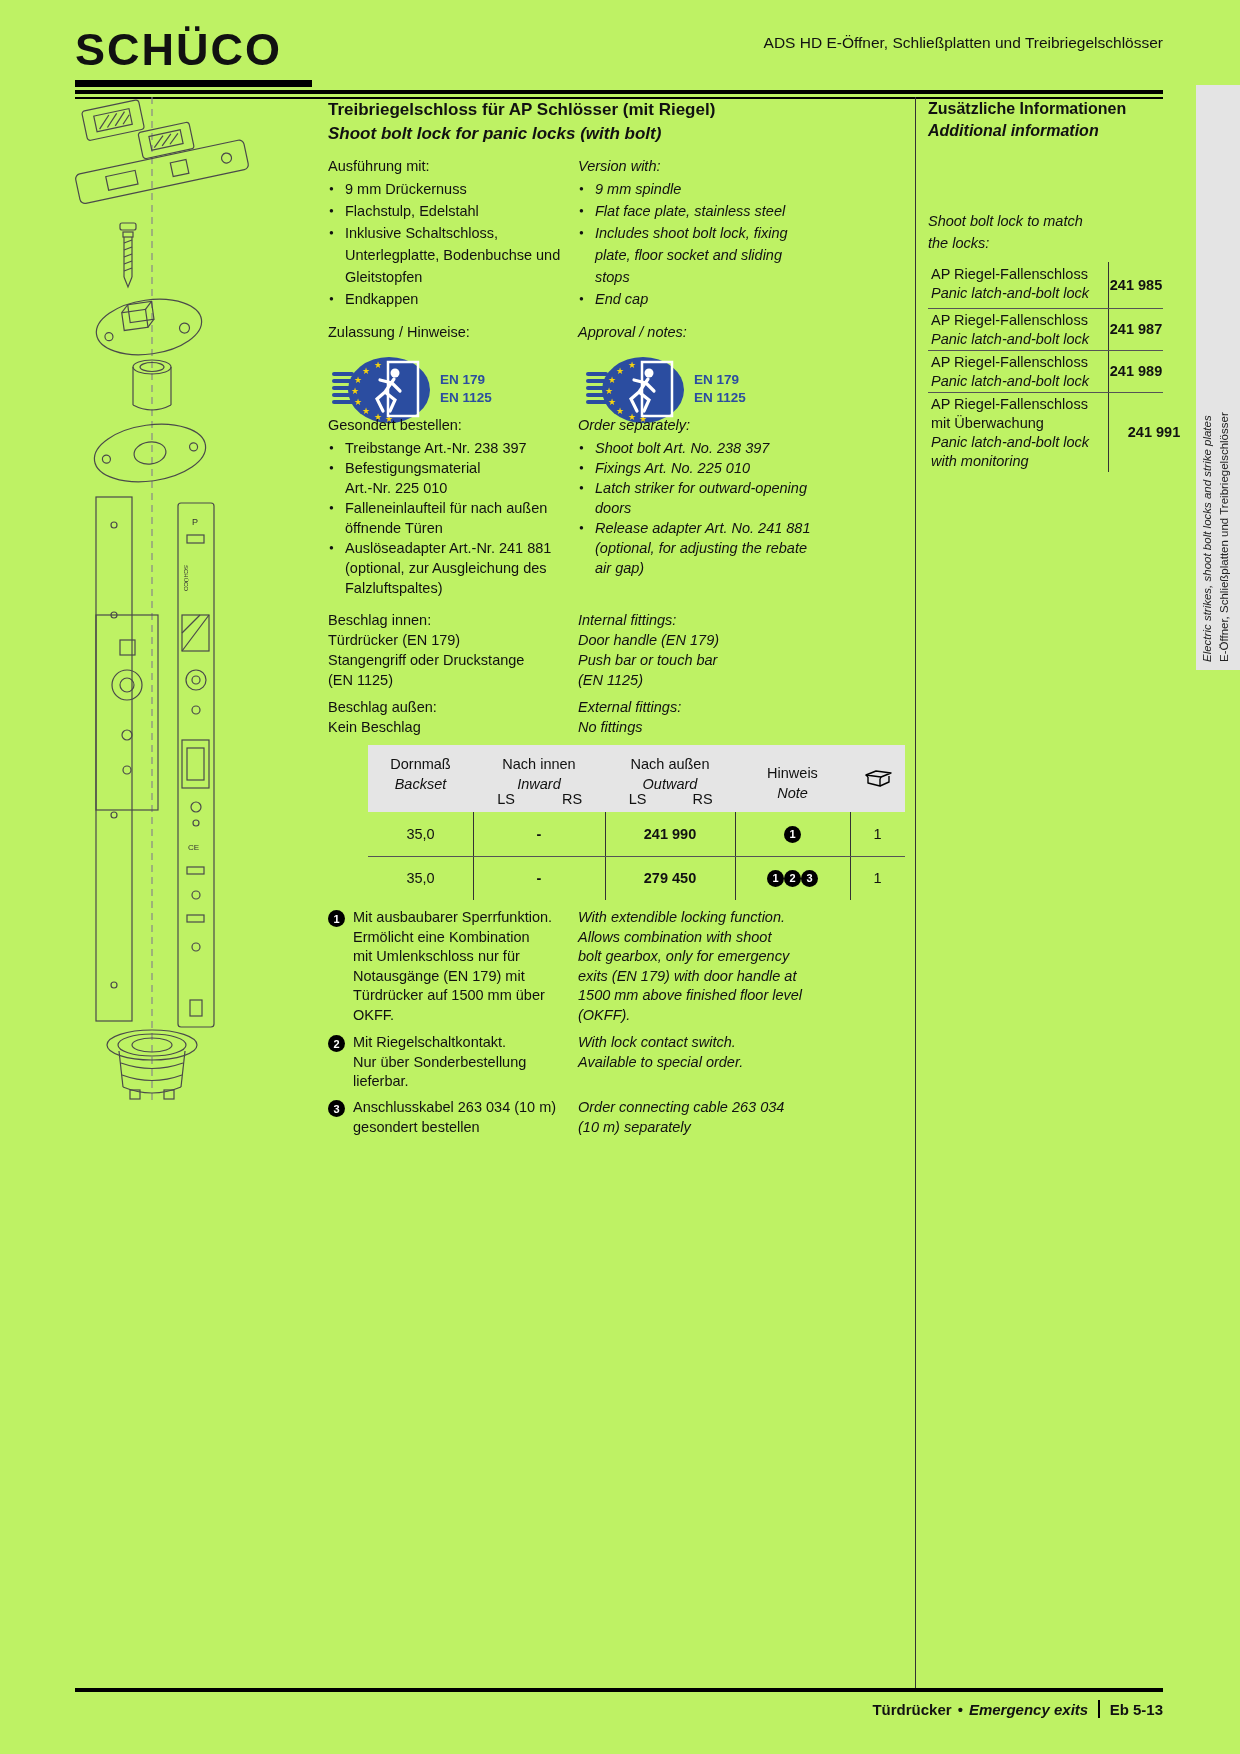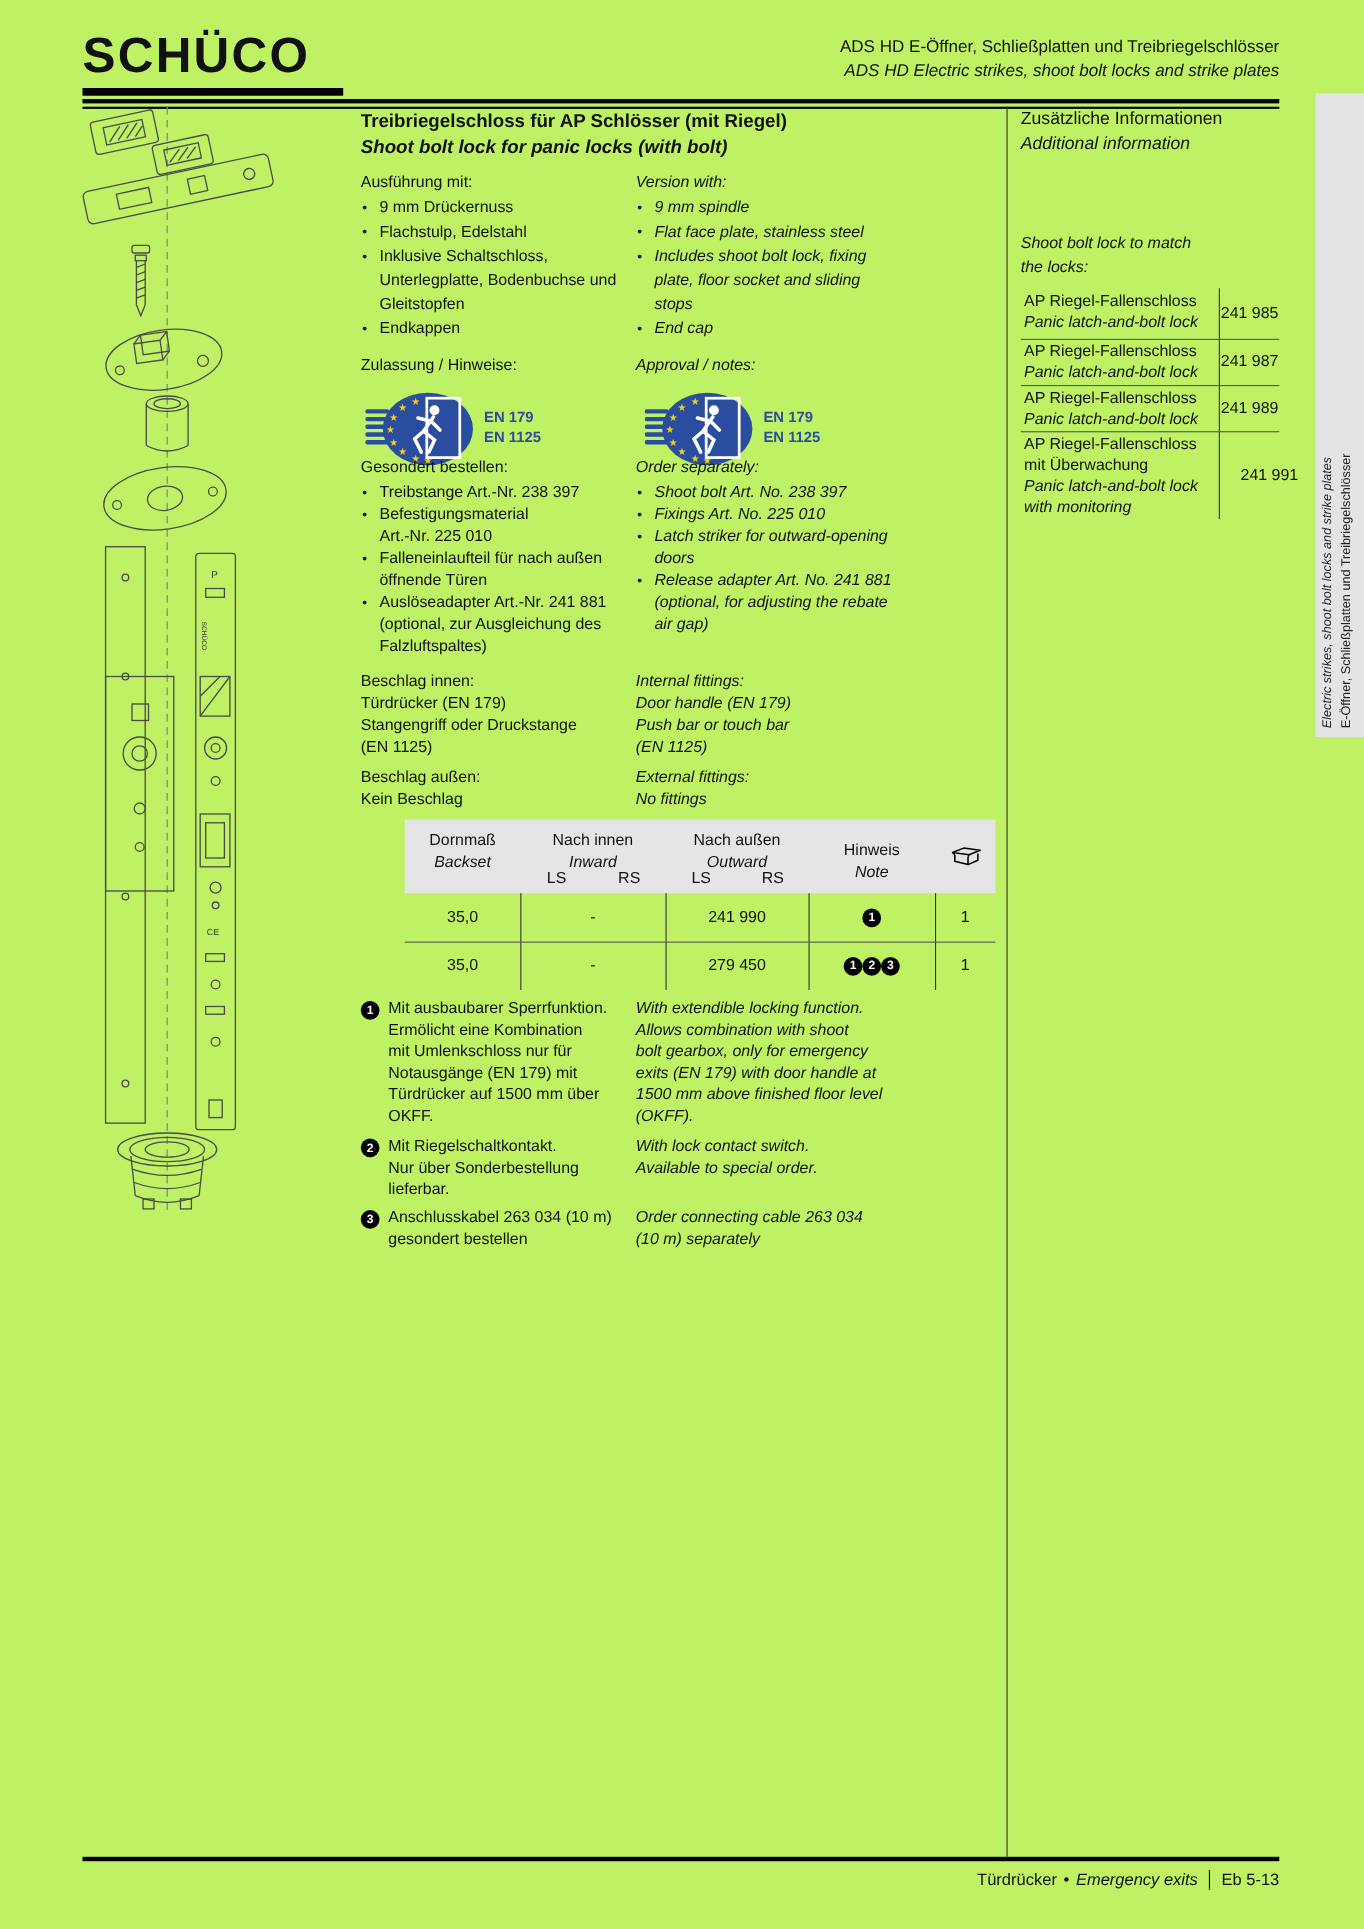--- a/index.html
+++ b/index.html
@@ -3,21 +3,21 @@
 <meta charset="utf-8">
 <style>
   html,body{margin:0;padding:0;background:#888}
   .page{position:relative;width:1240px;height:1754px;background:#bef264;overflow:hidden;
         font-family:"Liberation Sans",sans-serif;color:#111}
   .abs{position:absolute}
   .t{font-size:14.5px;line-height:20px}
   .lh22{line-height:22px}
   .lh195{line-height:19.5px}
   .it{font-style:italic}
-  .bold{font-weight:400}
+  .bold{font-weight:700}
   .line{position:relative;padding-left:17px}
   .blt{position:absolute;left:1px;top:0;font-size:8px}
   .cell{display:flex;align-items:center;justify-content:center}
   .vline{width:1px;background:#333}
   .hline{height:1px;background:#555}
   .badge{display:inline-flex;width:17px;height:17px;border-radius:50%;background:#000;color:#fff;
          font-size:11px;font-weight:700;align-items:center;justify-content:center;flex:0 0 auto}
   .enblue{color:#2b4da0;font-weight:700;font-size:13.5px;line-height:18px}
   .logo{font-size:45px;font-weight:700;letter-spacing:2px;line-height:48px}
   .ttl{font-size:17px;line-height:23px;font-weight:700}
@@ -25,21 +25,20 @@
 </style>
 </head>
 <body>
 
 <div class="page">
 
   <div class="abs logo" style="left:75px;top:26px">SCHÜCO</div>
   <div class="abs" style="left:75px;top:80px;width:237px;height:7px;background:#000"></div>
   <div class="abs hdr" style="right:77px;top:32px;width:700px">
     <div>ADS HD E-Öffner, Schließplatten und Treibriegelschlösser</div>
-    <div class="it">ADS HD Electric strikes, shoot bolt locks and strike plates</div>
   </div>
   <div class="abs" style="left:75px;top:90px;width:1088px;height:4px;background:#000"></div>
   <div class="abs" style="left:75px;top:97px;width:1088px;height:1.5px;background:#000"></div>
 
   <svg class="abs" style="left:66px;top:95px" width="252" height="1012" viewBox="0 0 252 1012">
     <g stroke="#4a4a4a" stroke-width="1.2" fill="none">
       <line x1="86" y1="2" x2="86" y2="1008" stroke-dasharray="7 5" stroke="#888"></line>
 
       <g transform="translate(18,10) rotate(-12,30,15)">
         <rect x="0" y="0" width="58" height="30" rx="3"></rect>

